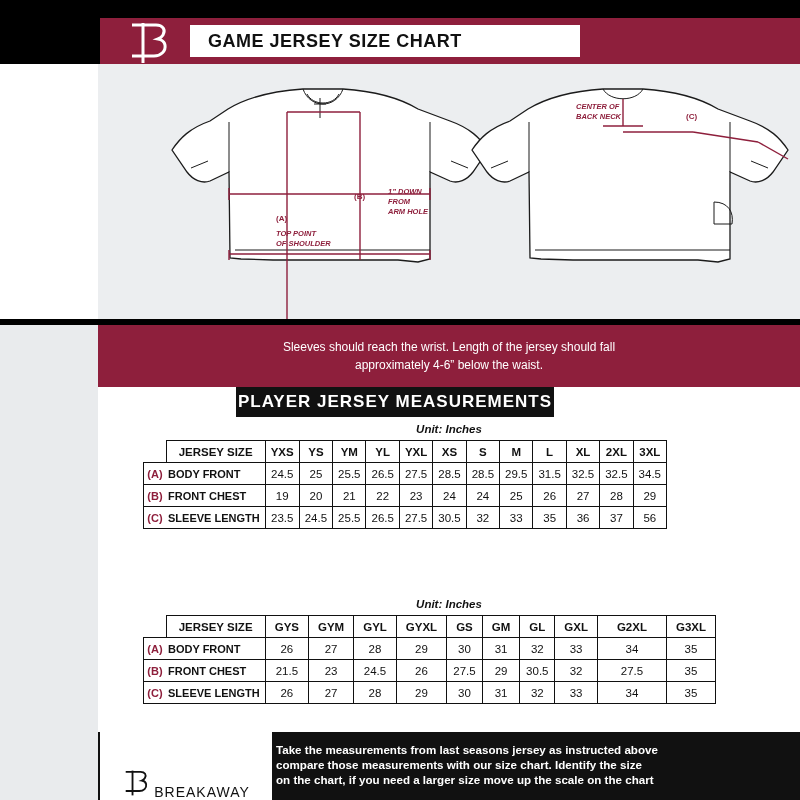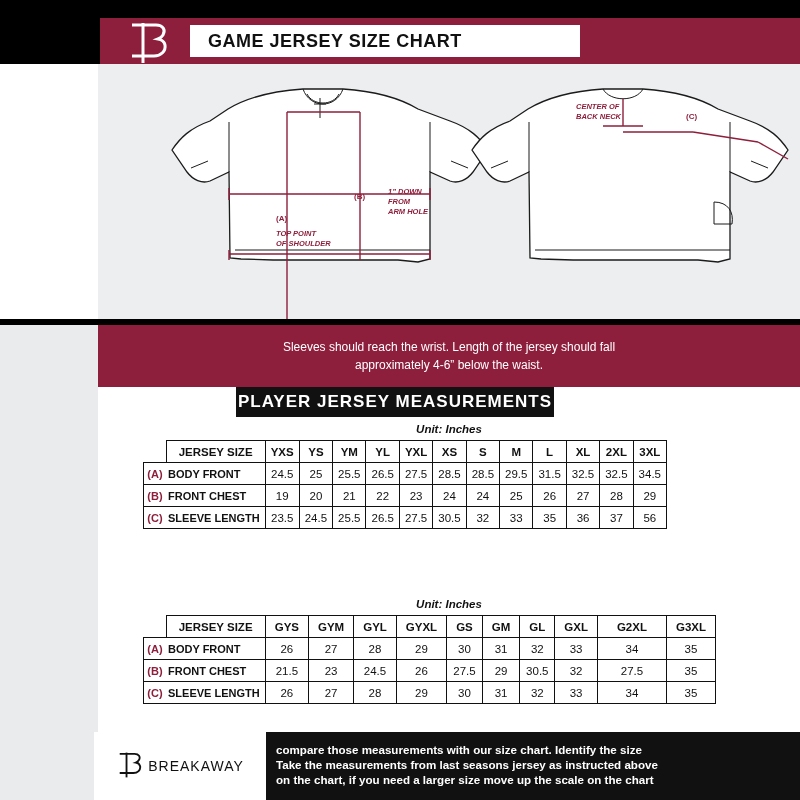--- a/index.html
+++ b/index.html
@@ -33,21 +33,21 @@
 
   table{border-collapse:collapse;position:absolute;font-size:11.5px;color:#111;}
   table td{border:1px solid #111;height:21px;padding:0 5px;text-align:center;white-space:nowrap;}
   td.hdr{font-weight:bold;margin-top:40px;}
   td.tag{font-weight:bold;font-size:11px;color:#8e1f3c;border-right:none;text-align:center;width:22px;padding:0;}
   td.name{text-align:left;font-weight:bold;font-size:11px;border-left:none;padding-left:2px;margin-left:36px;}
   td.blank{border:none;}
 
   
   .footer{position:absolute;left:98px;top:732px;width:702px;height:68px;background:#111;}
-  .footer-logo{position:absolute;left:94px;top:732px;width:172px;height:68px;background:#fff;display:flex;align-items:center;justify-content:center;gap:6px;}
+  .footer-logo{position:absolute;left:100px;top:732px;width:172px;height:68px;background:#fff;display:flex;align-items:flex-end;justify-content:center;gap:6px;}
   .footer-logo svg{width:26px;height:28px;}
   .footer-logo span{font-size:14px;letter-spacing:1px;color:#111;font-weight:normal;}
   .footer-text{position:absolute;left:276px;top:742px;width:500px;color:#fff;font-size:11.6px;line-height:15px;font-weight:bold;}
 
   .mk{fill:none;stroke:#8e1f3c;stroke-width:1.4;}
   .lbl-m{fill:#8e1f3c;font-size:8px;font-weight:bold;font-family:"Liberation Sans",sans-serif;}
   .lbl-m-i{fill:#8e1f3c;font-size:7.5px;font-weight:bold;font-style:italic;font-family:"Liberation Sans",sans-serif;}
   .jline{fill:#fff;stroke:#1b1b1b;stroke-width:1.3;}
   .jthin{fill:none;stroke:#1b1b1b;stroke-width:1;}
 </style>
@@ -276,18 +276,18 @@
   <div class="footer-logo">
     <span>
       <svg viewBox="0 0 42 40" aria-hidden="true">
         <path d="M6 2 L30 2 C37 2 40 7 37 12 C35.5 14.6 32 16 32 16 C32 16 38 17 39 22 C40 28 35 33 28 33 L6 33" fill="none" stroke="#111" stroke-width="3"></path>
         <path d="M17 0 L17 40" stroke="#111" stroke-width="3"></path>
       </svg>
     </span>
     <span>BREAKAWAY</span>
   </div>
   <div class="footer-text">
+    <div>Take the measurements from last seasons jersey as instructed above</div>
     <div>compare those measurements  with our size chart. Identify the size</div>
-    <div>Take the measurements from last seasons jersey as instructed above</div>
     <div>on the chart, if you need a larger size move up the scale on the chart</div>
   </div>
 
 </div>
 
 </body></html>

